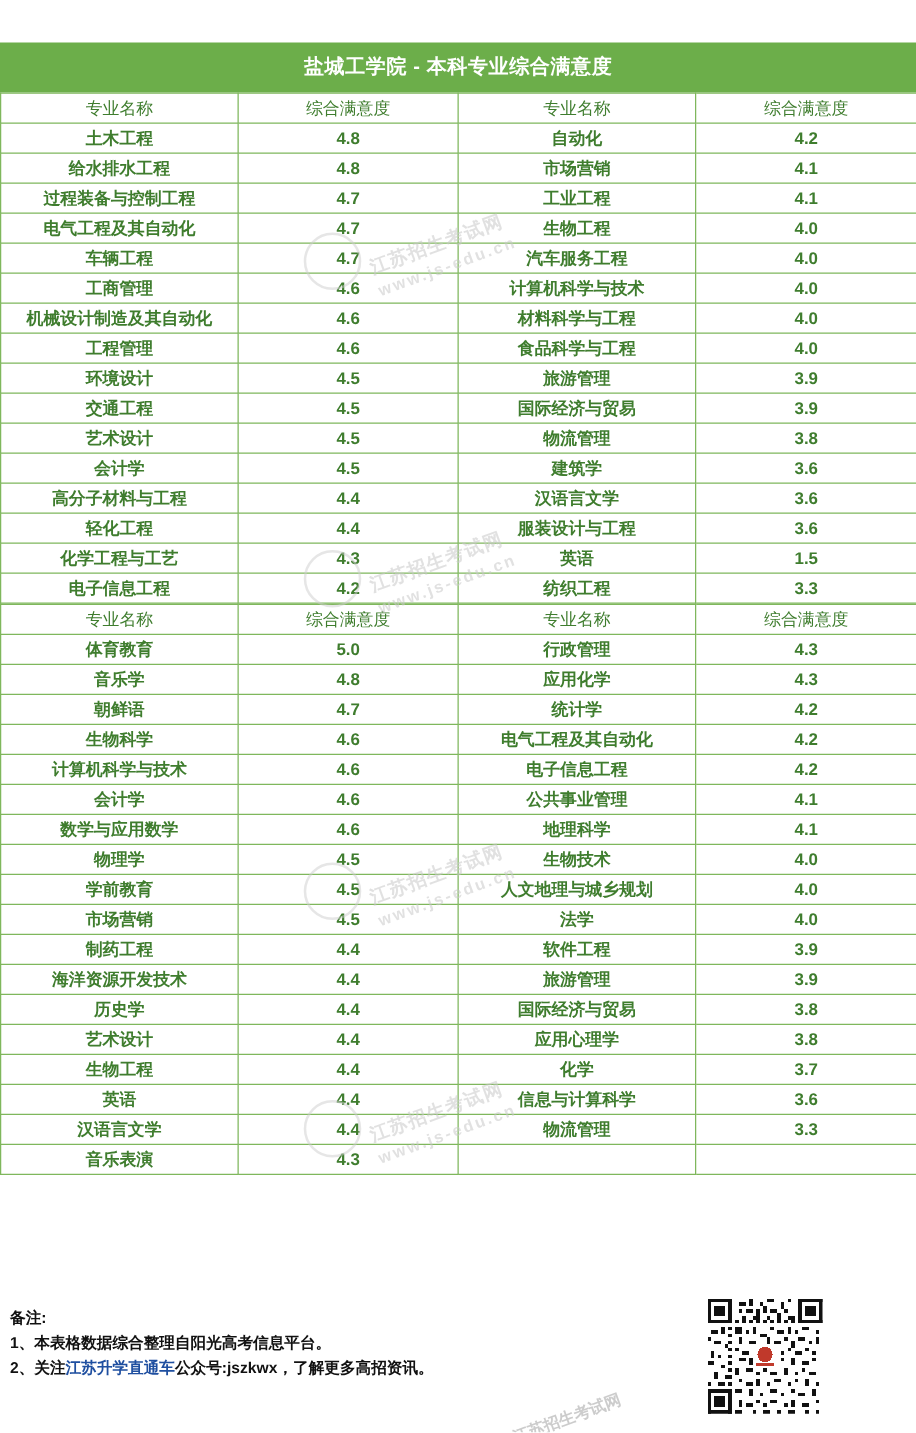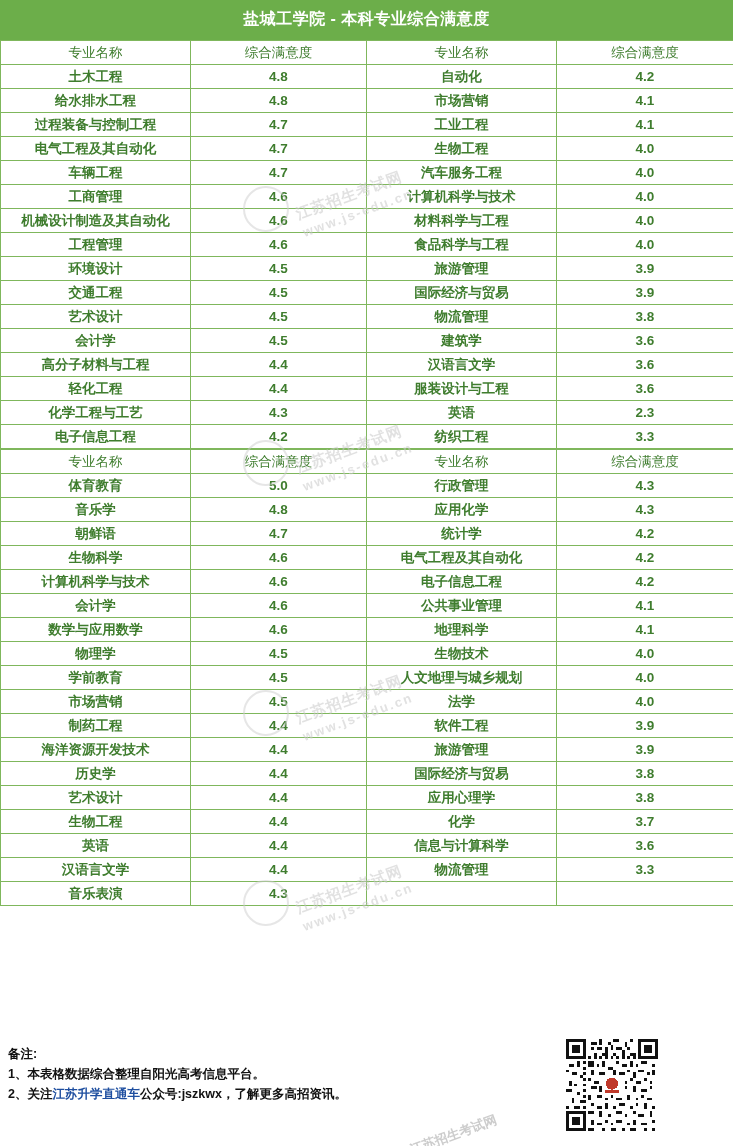--- a/index.html
+++ b/index.html
@@ -19,20 +19,21 @@
   .table-block { width: 733px; }
 
   .table-title {
     background: #6cae4a;
     color: #ffffff;
     font-size: 16px;
     font-weight: bold;
     text-align: center;
     padding: 9px 0 10px 0;
     letter-spacing: 0.5px;
+    margin-top: 34px;
   }
 
   table.grid {
     width: 733px;
     border-collapse: collapse;
     table-layout: fixed;
     border-radius: 20px;
   }
   table.grid td {
     border: 1px solid #7fb75c;
@@ -229,21 +230,21 @@
         <tr>
           <td class="major">轻化工程</td>
           <td class="score">4.4</td>
           <td class="major">服装设计与工程</td>
           <td class="score">3.6</td>
         </tr>
         <tr>
           <td class="major">化学工程与工艺</td>
           <td class="score">4.3</td>
           <td class="major">英语</td>
-          <td class="score">2.3</td>
+          <td class="score">1.5</td>
         </tr>
         <tr>
           <td class="major">电子信息工程</td>
           <td class="score">4.2</td>
           <td class="major">纺织工程</td>
           <td class="score">3.3</td>
         </tr>
       </tbody>
     </table>
   </div>

